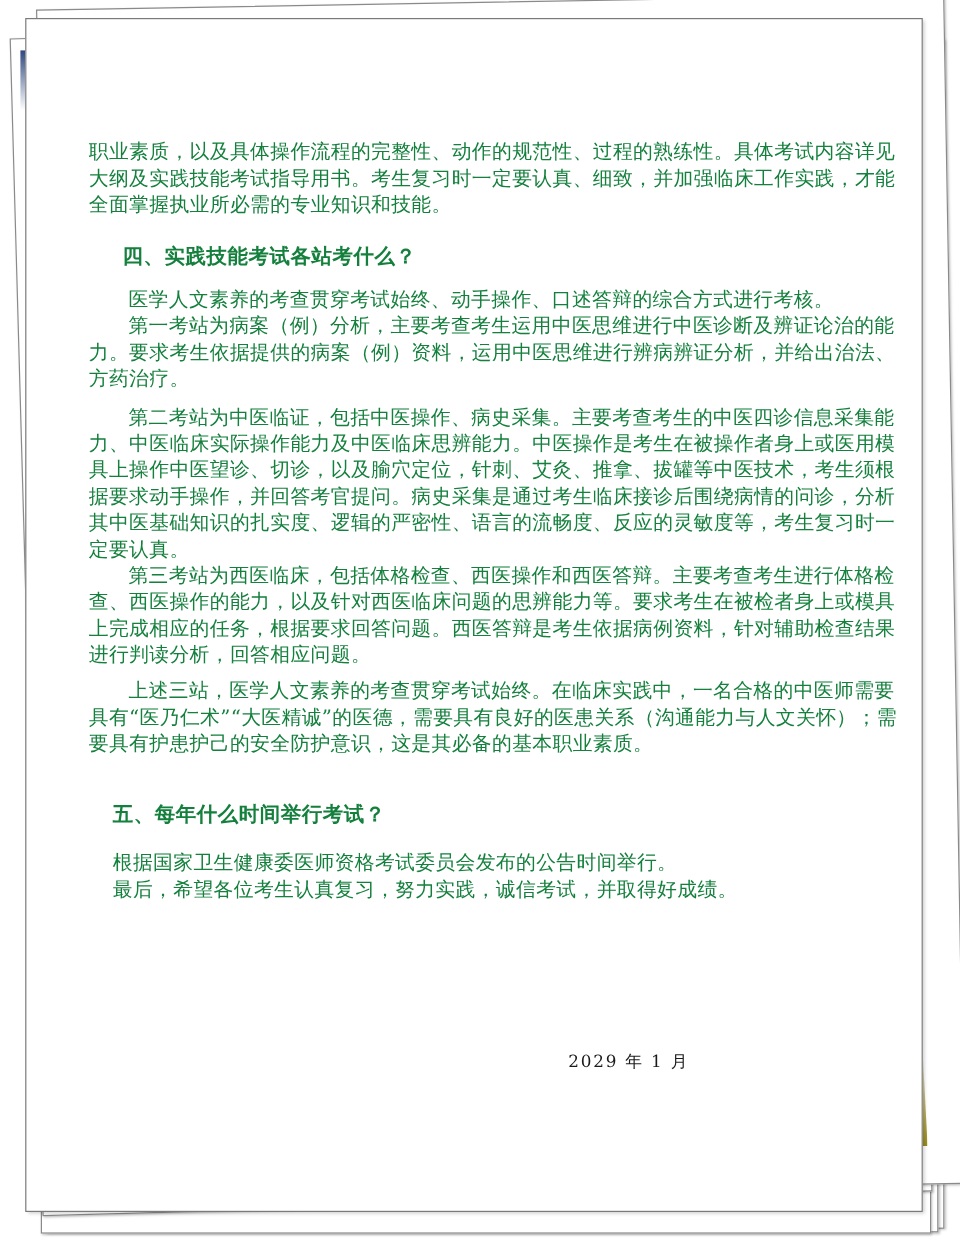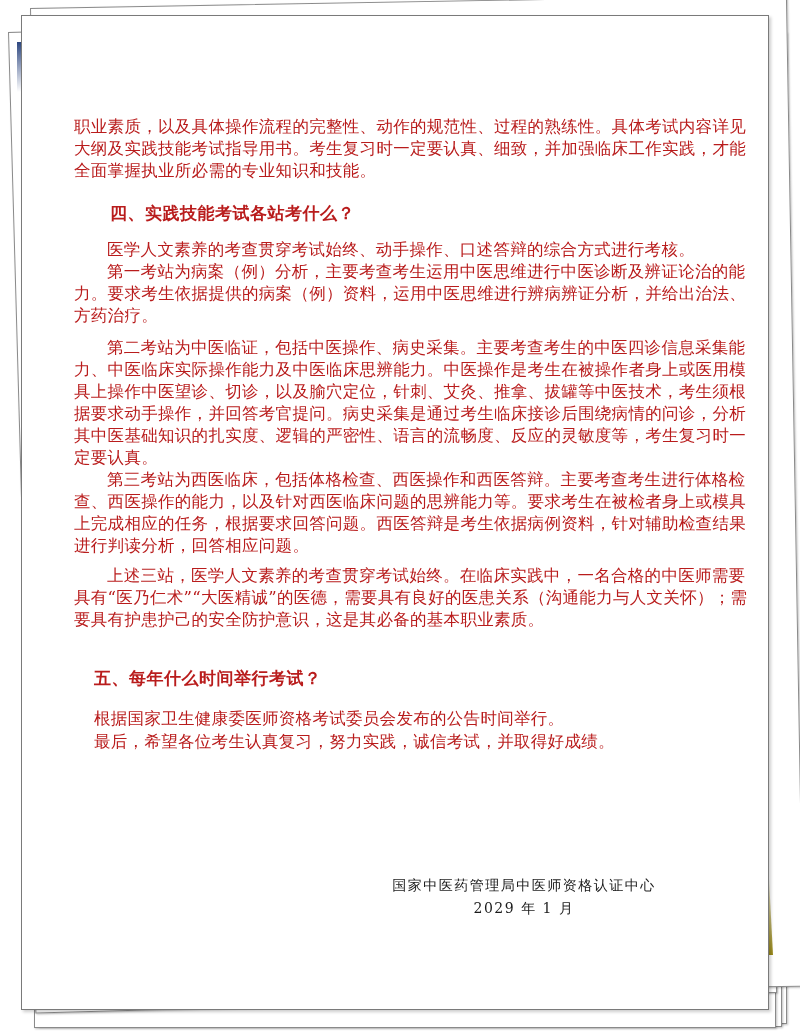--- a/index.html
+++ b/index.html
@@ -12,25 +12,25 @@
     .back2 { left: 38px; top: 30px; width: 742px; height: 995px; }
     .back3 { left: 40px; top: 32px; width: 745px; height: 990px; }
     .tilt-left { left: 8px; top: 32px; width: 740px; height: 980px; transform: rotate(-1.6deg); transform-origin: top left; }
     .tilt-right { left: 30px; top: 8px; width: 755px; height: 990px; transform: rotate(-1.0deg); transform-origin: top left; }
     .blue-strip { position: absolute; left: 17px; top: 42px; width: 4px; height: 50px; background: linear-gradient(#2d4780, rgba(45,71,128,0)); }
     .gold-strip { position: absolute; left: 768px; top: 860px; width: 5px; height: 95px; background: linear-gradient(rgba(150,130,20,0), #9a8a1a); clip-path: polygon(0 0, 100% 100%, 0 100%); }
     .page {
       position: absolute; left: 21px; top: 15px; width: 746px; height: 993px;
       background: #fff; border: 1.5px solid #7a7a7a; box-shadow: 2px 2px 3px rgba(0,0,0,0.2);
     }
-    .content { position: absolute; left: 50px; top: 100px; width: 680px; color: #b91c1c; }
+    .content { position: absolute; left: 50px; top: 100px; width: 680px; color: #15803d; }
     .p { font-size: 16.5px; line-height: 22px; margin: 0; letter-spacing: 0.3px; }
     .indent { text-indent: 33px; }
     .heading { font-family: "DejaVu Sans", "Liberation Sans", sans-serif; font-weight: bold; font-size: 17px; margin: 0; letter-spacing: 0.5px; }
-    .h4 { margin-top: 20px; margin-left: 36px; margin-bottom: 14px; }
+    .h4 { margin-top: 20px; margin-left: 28px; margin-bottom: 14px; }
     .h5 { margin-top: 36px; margin-left: 20px; margin-bottom: 18px; }
     .sig { position: absolute; left: 383px; top: 862px; width: 280px; text-align: center; font-size: 14px; line-height: 23px; letter-spacing: 1.5px; color: #1a1a1a; }
   </style>
 </head>
 <body>
 
 <div class="sheet back3"></div>
 <div class="sheet back2"></div>
 <div class="sheet back1"></div>
 <div class="sheet tilt-left"></div>
@@ -48,16 +48,15 @@
     <p class="p indent" style="margin-top:10px">第二考站为中医临证，包括中医操作、病史采集。主要考查考生的中医四诊信息采集能力、中医临床实际操作能力及中医临床思辨能力。中医操作是考生在被操作者身上或医用模具上操作中医望诊、切诊，以及腧穴定位，针刺、艾灸、推拿、拔罐等中医技术，考生须根据要求动手操作，并回答考官提问。病史采集是通过考生临床接诊后围绕病情的问诊，分析其中医基础知识的扎实度、逻辑的严密性、语言的流畅度、反应的灵敏度等，考生复习时一定要认真。</p>
     <p class="p indent">第三考站为西医临床，包括体格检查、西医操作和西医答辩。主要考查考生进行体格检查、西医操作的能力，以及针对西医临床问题的思辨能力等。要求考生在被检者身上或模具上完成相应的任务，根据要求回答问题。西医答辩是考生依据病例资料，针对辅助检查结果进行判读分析，回答相应问题。</p>
     <p class="p indent" style="margin-top:8px">上述三站，医学人文素养的考查贯穿考试始终。在临床实践中，一名合格的中医师需要具有“医乃仁术”“大医精诚”的医德，需要具有良好的医患关系（沟通能力与人文关怀）；需要具有护患护己的安全防护意识，这是其必备的基本职业素质。</p>
 
     <h2 class="heading h5">五、每年什么时间举行考试？</h2>
     <p class="p" style="margin-left:20px">根据国家卫生健康委医师资格考试委员会发布的公告时间举行。</p>
     <p class="p" style="margin-left:20px; margin-top:1px">最后，希望各位考生认真复习，努力实践，诚信考试，并取得好成绩。</p>
   </div>
 
   <div class="sig" style="left:362px; top:858px;">
-    <div>国家中医药管理局中医师资格认证中心</div>
     <div>2029 年 1 月</div>
   </div>
 </div>
 
 </body></html>

